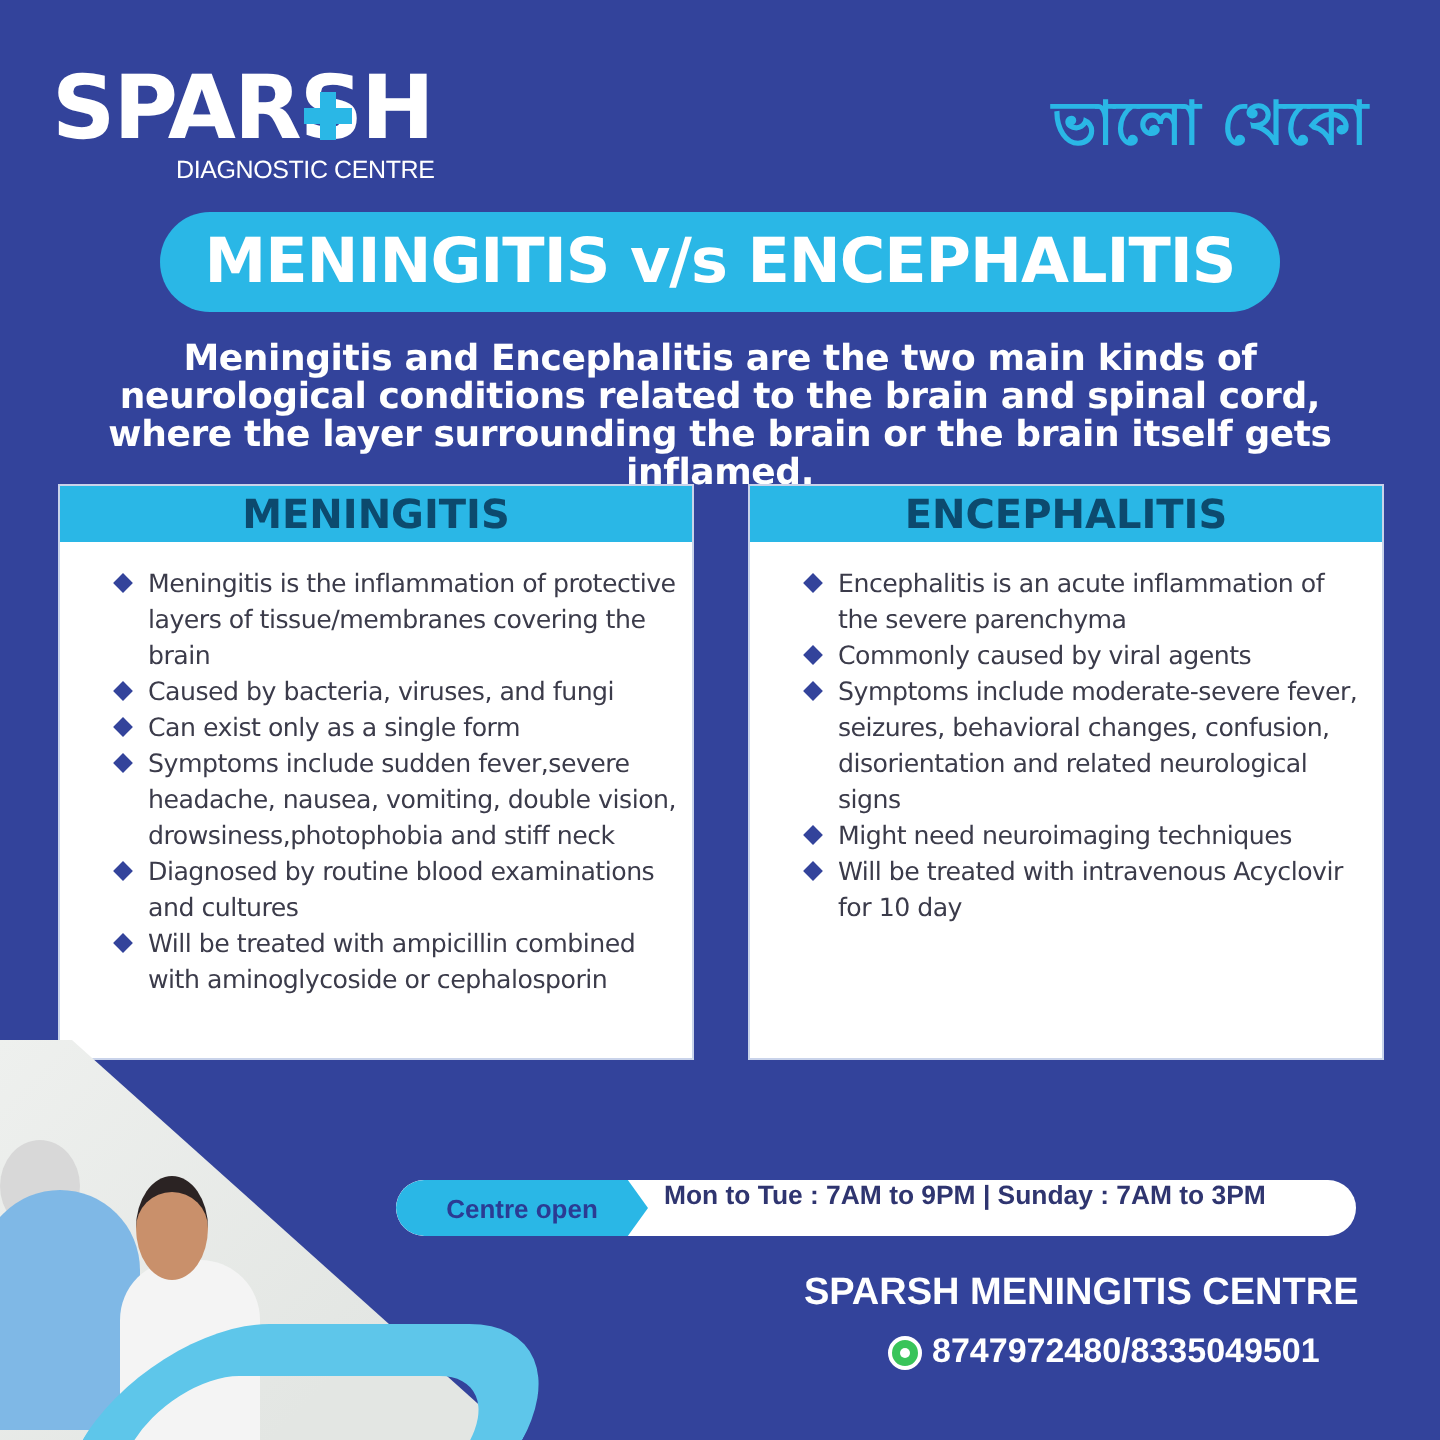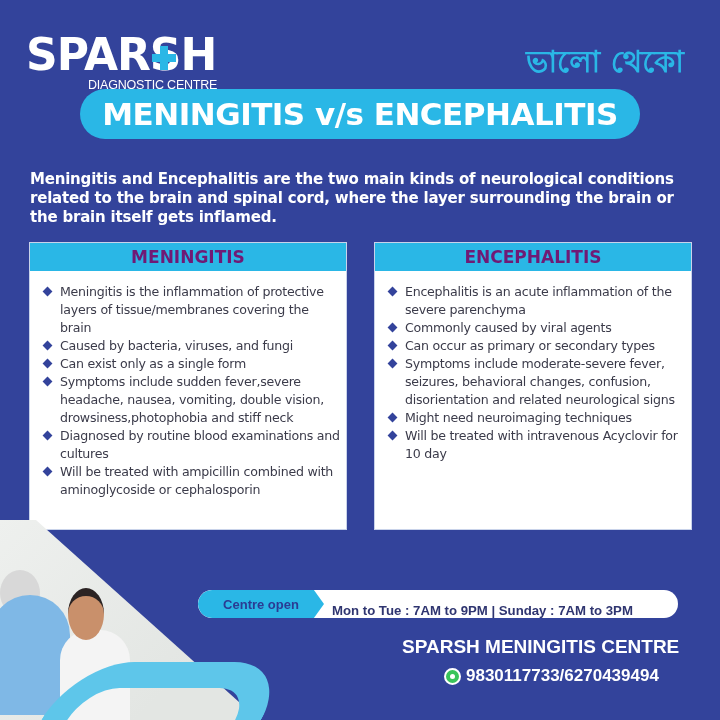--- a/index.html
+++ b/index.html
@@ -11,46 +11,46 @@
   .logo-word { font-family:"DejaVu Sans", sans-serif; font-weight:bold; font-size:44px; color:#ffffff; letter-spacing:-1px; line-height:46px; position:relative; }
   .logo-plus { position:absolute; left:126px; top:14px; width:24px; height:24px; }
   .logo-plus:before, .logo-plus:after { content:""; position:absolute; background:#2ab7e6; }
   .logo-plus:before { left:8px; top:0; width:8px; height:24px; }
   .logo-plus:after { left:0; top:8px; width:24px; height:8px; }
   .logo-sub { font-family:"Liberation Sans", sans-serif; font-size:12.5px; color:#ffffff; margin-left:62px; margin-top:0px; letter-spacing:-0.2px; }
 
   .tagline { position:absolute; right:36px; top:38px; font-family:"DejaVu Sans", sans-serif; font-size:30px; color:#2ab7e6;font-weight:bold; }
 
   
-  .title-pill { position:absolute; left:80px; top:89px; width:560px; height:50px; background:#2ab7e6; border-radius:25px; display:flex; align-items:center; justify-content:center; }
+  .title-pill { position:absolute; left:80px; top:106px; width:560px; height:50px; background:#2ab7e6; border-radius:25px; display:flex; align-items:center; justify-content:center; }
   .title-pill span { color:#ffffff; font-weight:bold; font-size:31px; letter-spacing:-0.5px; font-family:"DejaVu Sans", sans-serif; }
 
-  .intro { position:absolute; left:30px; top:170px; width:660px; color:#ffffff; font-weight:bold; font-size:15px; line-height:19px; font-family:"DejaVu Sans", sans-serif; letter-spacing:-0.2px; }
+  .intro { position:absolute; left:30px; top:170px; width:660px; text-align:center; color:#ffffff; font-weight:bold; font-size:18px; line-height:19px; font-family:"DejaVu Sans", sans-serif; letter-spacing:-0.2px; }
 
   
   .card { position:absolute; top:242px; width:316px; height:286px; background:#ffffff; border:1px solid #c9d3ea; }
   .card.left { left:29px; }
   .card.right { left:374px; }
   .card-head { height:28px; background:#2ab7e6; display:flex; align-items:center; justify-content:center; }
-  .card-head span { color:#701a75; font-weight:bold; font-size:17px; font-family:"DejaVu Sans", sans-serif; }
-  .card ul { list-style:none; margin:0; padding:12px 6px 0 12px; }
+  .card-head span { color:#0c4a6e; font-weight:bold; font-size:20px; font-family:"DejaVu Sans", sans-serif; }
+  .card ul { list-style:none; margin:0; padding:12px 6px 0 26px; }
   .card li { position:relative; padding-left:18px; font-size:12.6px; line-height:18px; color:#3b3b4a; font-family:"DejaVu Sans", sans-serif; letter-spacing:-0.25px; }
   .diamond { position:absolute; left:2px; top:5px; width:7px; height:7px; background:#33439b; transform:rotate(45deg); }
 
   
   .photo { position:absolute; left:0; top:520px; width:270px; height:200px; overflow:hidden; }
   .photo-tri { position:absolute; left:0; top:0; width:360px; height:200px; background:linear-gradient(135deg,#eef0ee 0%, #e3e6e3 60%); clip-path:polygon(0 0, 10% 0, 72% 100%, 0 100%); }
   .person1 { position:absolute; left:-10px; top:75px; width:80px; height:120px; background:#7fb8e6; border-radius:40px 40px 0 0; }
   .head1 { position:absolute; left:0px; top:50px; width:40px; height:46px; background:#d8d8d8; border-radius:50%; }
   .person2 { position:absolute; left:60px; top:110px; width:70px; height:90px; background:#f4f4f4; border-radius:30px 30px 0 0; }
   .head2 { position:absolute; left:68px; top:68px; width:36px; height:44px; background:#c9906b; border-radius:50%; border-top:8px solid #2b2323; }
   .swoosh { position:absolute; left:40px; top:142px; width:220px; height:120px; border:26px solid #5ec6ea; border-bottom:none; border-right-color:#5ec6ea; border-radius:60px 60px 0 0; transform:skewX(-30deg); box-sizing:border-box; }
 
   
-  .hours { position:absolute; left:198px; top:590px; width:480px; height:28px; background:#ffffff; border-radius:14px; overflow:hidden; display:flex; align-items:flex-end; }
+  .hours { position:absolute; left:198px; top:590px; width:480px; height:28px; background:#ffffff; border-radius:14px; overflow:hidden; display:flex; align-items:flex-start; }
   .hours-tag { height:28px; width:126px; background:#2ab7e6; clip-path:polygon(0 0, 92% 0, 100% 50%, 92% 100%, 0 100%); display:flex; align-items:center; justify-content:center; border-radius:14px 0 0 14px; }
   .hours-tag span { color:#2b3b93; font-weight:bold; font-size:13px; font-family:"Liberation Sans", sans-serif; }
   .hours-text { padding-left:8px; color:#2f3570; font-weight:bold; font-size:13.2px; font-family:"Liberation Sans", sans-serif; }
 
   .footer-name { position:absolute; left:402px; top:636px; color:#ffffff; font-size:19px; font-weight:bold; font-family:"Liberation Sans", sans-serif; letter-spacing:0px; }
   .footer-phone { position:absolute; left:444px; top:666px; display:flex; align-items:center; }
   .wa-icon { width:17px; height:17px; border-radius:50%; background:#39c45a; border:2px solid #ffffff; box-sizing:border-box; display:flex; align-items:center; justify-content:center; margin-right:5px; }
   .wa-icon:after { content:""; width:5px; height:5px; border-radius:50%; background:#ffffff; }
   .footer-phone span { color:#ffffff; font-size:17px; font-weight:bold; font-family:"Liberation Sans", sans-serif; }
 </style>
@@ -87,21 +87,20 @@
     </ul>
   </div>
 
   <div class="card right">
     <div class="card-head">
       <span>ENCEPHALITIS</span>
     </div>
     <ul>
       <li><i class="diamond"></i><span>Encephalitis is an acute inflammation of the severe parenchyma</span></li>
       <li><i class="diamond"></i><span>Commonly caused by viral agents</span></li>
-      <li><i class="diamond"></i><span>Can occur as primary or secondary types</span></li>
       <li><i class="diamond"></i><span>Symptoms include moderate-severe fever, seizures, behavioral changes, confusion, disorientation and related neurological signs</span></li>
       <li><i class="diamond"></i><span>Might need neuroimaging techniques</span></li>
       <li><i class="diamond"></i><span>Will be treated with intravenous Acyclovir for 10 day</span></li>
     </ul>
   </div>
 
   <div class="photo">
     <div class="photo-tri"></div>
     <div class="head1"></div>
     <div class="person1"></div>
@@ -113,16 +112,16 @@
   <div class="hours">
     <div class="hours-tag">
       <span>Centre open</span>
     </div>
     <div class="hours-text">Mon to Tue : 7AM to 9PM | Sunday : 7AM to 3PM</div>
   </div>
 
   <div class="footer-name">SPARSH MENINGITIS CENTRE</div>
   <div class="footer-phone">
     <div class="wa-icon"></div>
-    <span>9830117733/6270439494</span>
+    <span>8747972480/8335049501</span>
   </div>
 
 </div>
 
 </body></html>

